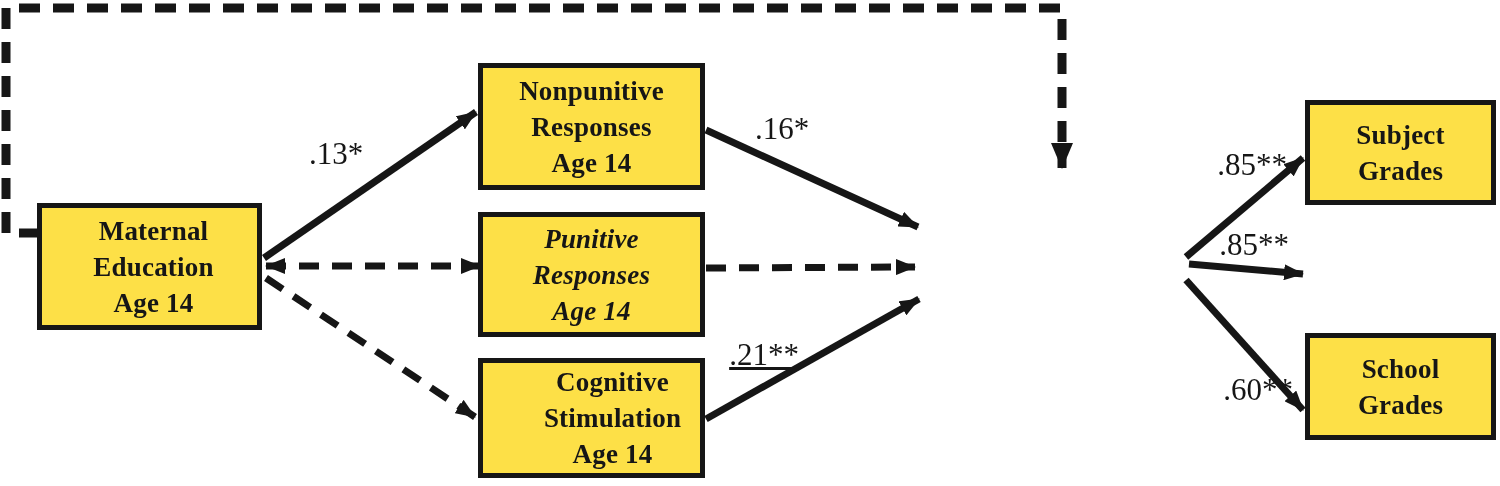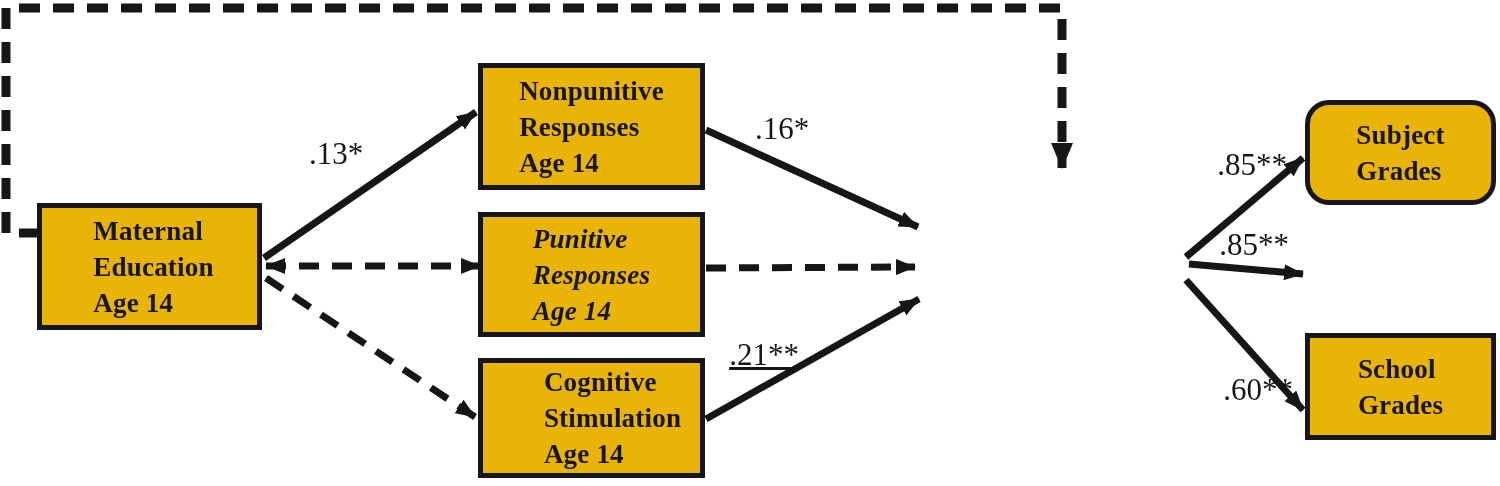--- a/index.html
+++ b/index.html
@@ -9,41 +9,42 @@
     height: 486px;
     background: #ffffff;
     font-family: "Liberation Serif", "DejaVu Serif", serif;
     overflow: hidden;
   }
   svg.wires { position: absolute; left: 0; top: 0; width: 1500px; height: 486px; }
   .node {
     position: absolute;
     box-sizing: border-box;
     border: 5px solid #161616;
-    background: #eab308;
+    background: #fde047;
     display: flex;
     align-items: center;
     justify-content: center;
+    text-align: center;
   }
   .node .node-label {
     white-space: pre-line;
     font-weight: bold;
     font-size: 27px;
     line-height: 36px;
     color: #161616;
     letter-spacing: 0.2px;
   }
   .node.oval { border-radius: 50%; }
   
   .n-maternal   { left: 37px;   top: 203px; width: 225px; height: 127px; padding-left: 8px; }
   .n-nonpunitive{ left: 478px;  top: 63px;  width: 227px; height: 127px; }
   .n-punitive   { left: 478px;  top: 212px; width: 227px; height: 125px; font-style: italic; }
   .n-cognitive  { left: 478px;  top: 358px; width: 227px; height: 120px; padding-left: 42px; }
   .n-academic   { left: 922px;  top: 179px; width: 266px; height: 176px; }
-  .n-subject    { left: 1305px; top: 100px; width: 191px; height: 105px; border-radius: 24px; }
+  .n-subject    { left: 1305px; top: 100px; width: 191px; height: 105px; }
   .n-overall    { left: 1305px; top: 218px; width: 191px; height: 109px; }
   .n-school     { left: 1305px; top: 333px; width: 191px; height: 107px; }
   
   .coef {
     position: absolute;
     transform: translate(-50%, -50%);
     font-size: 31px;
     font-weight: normal;
     color: #161616;
     white-space: nowrap;

